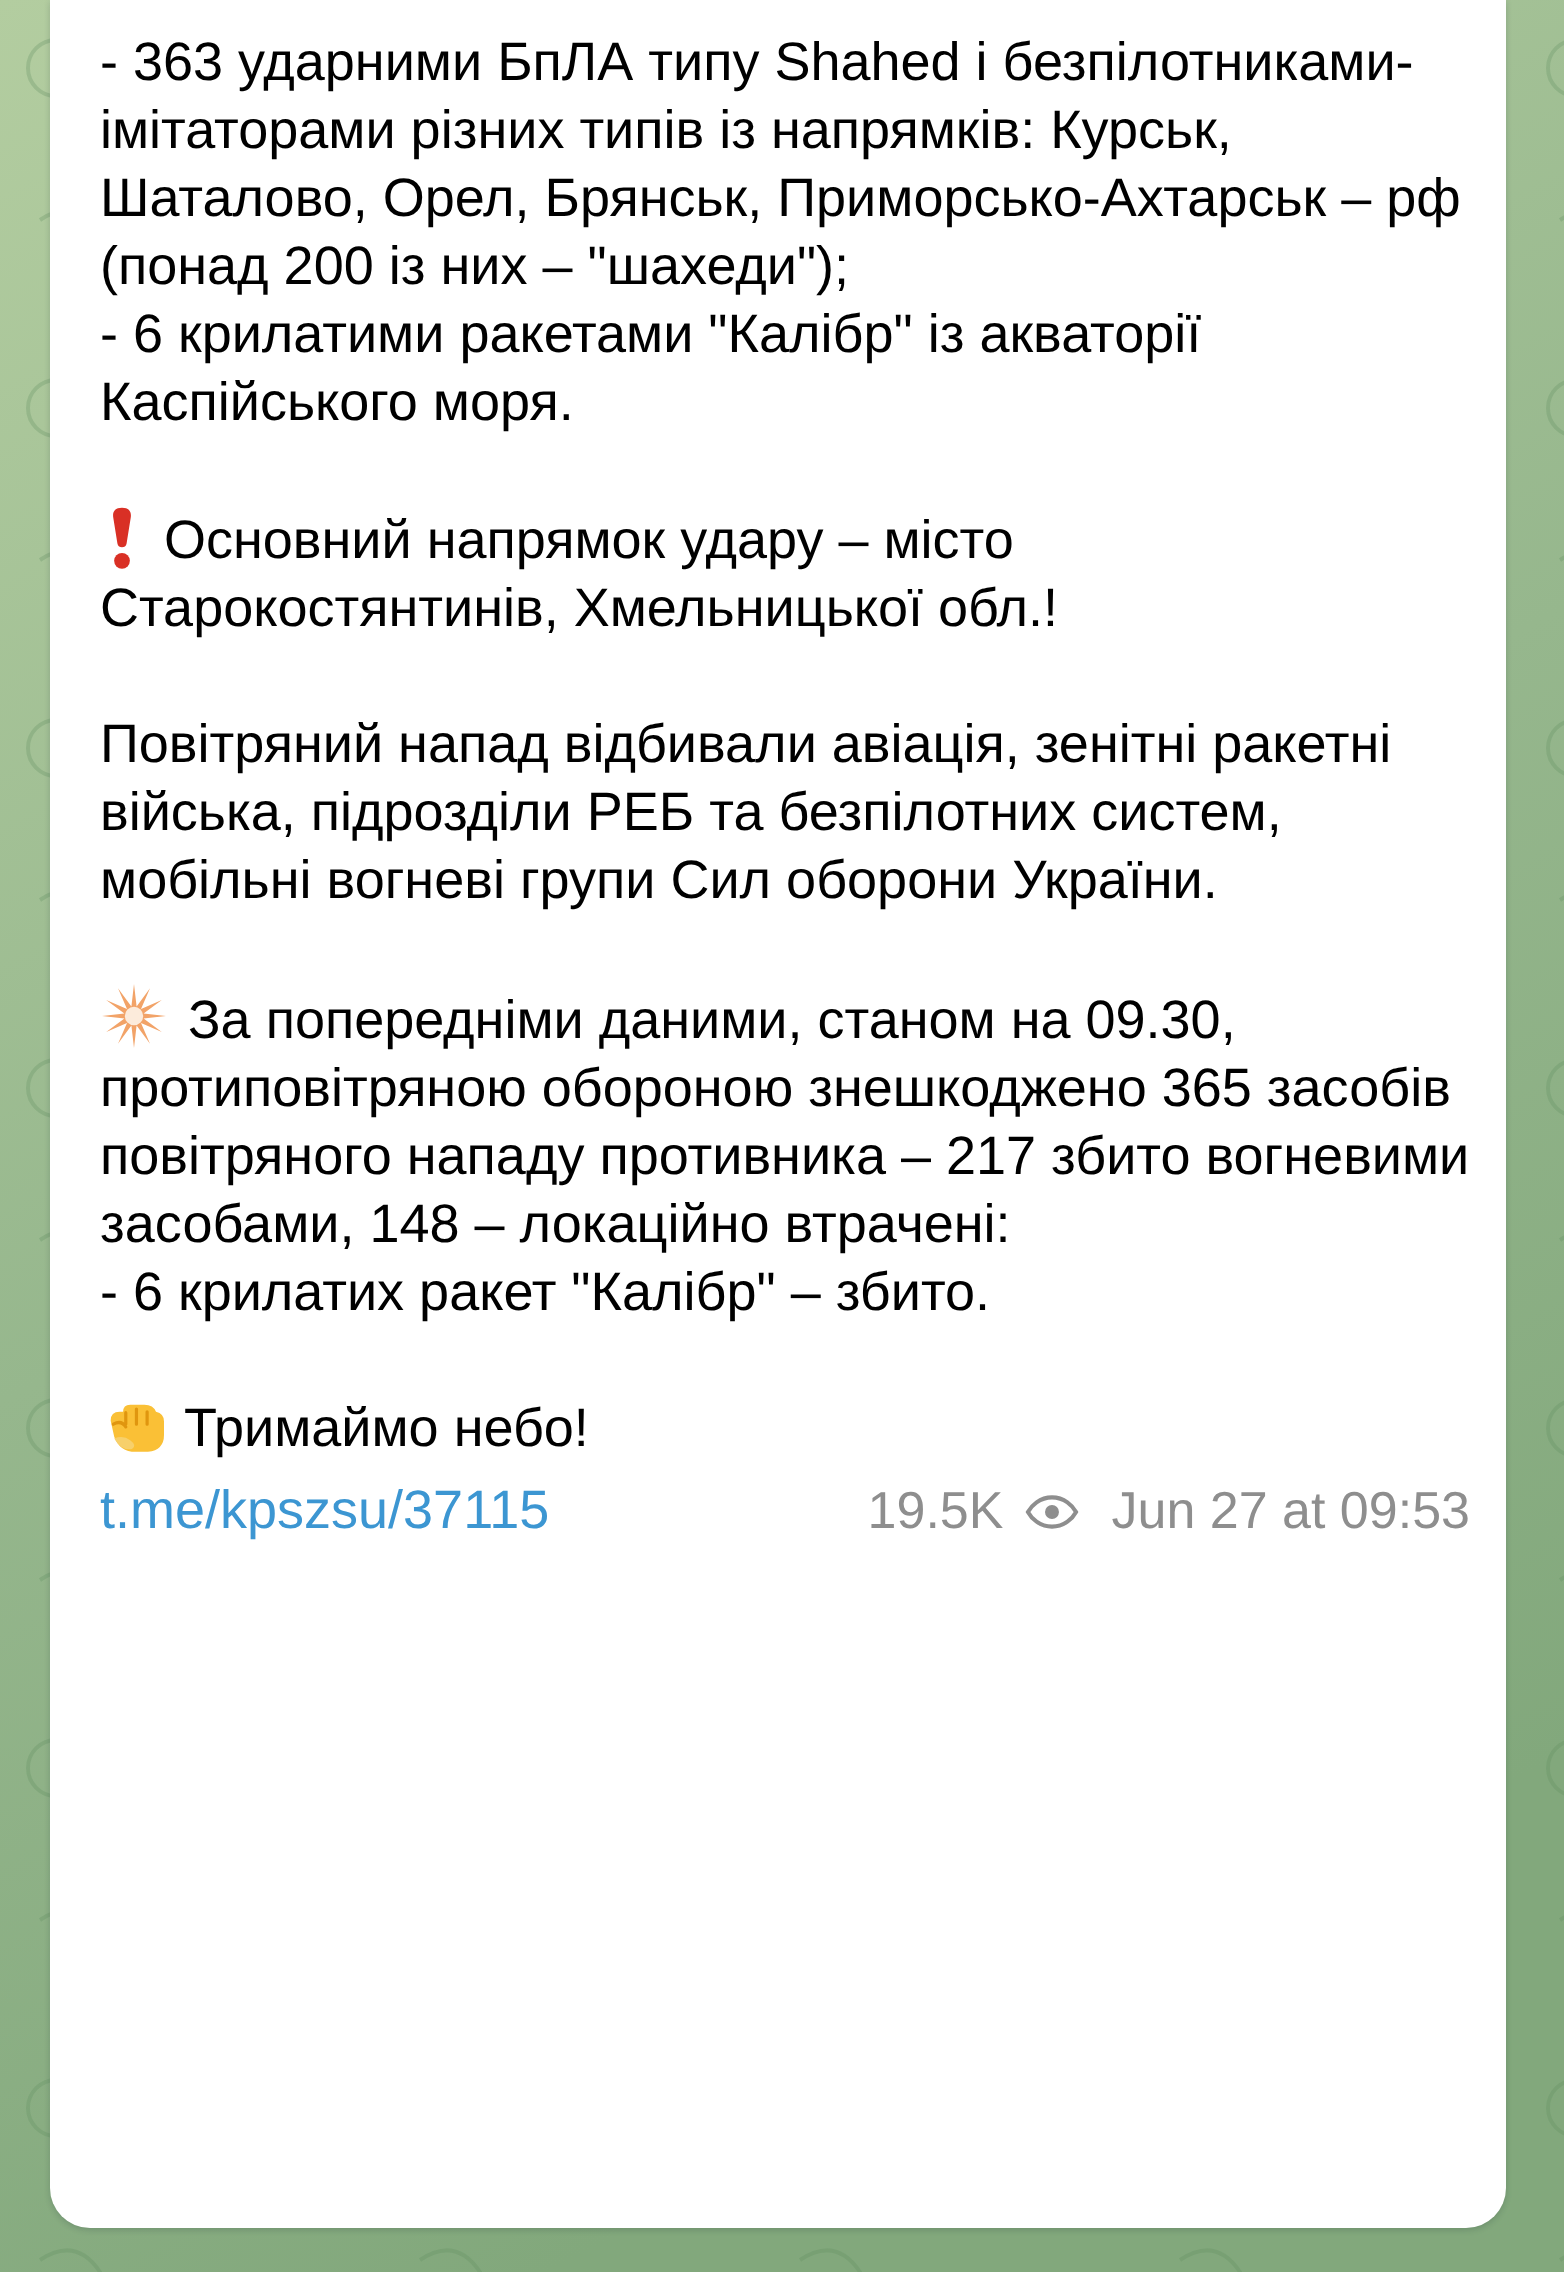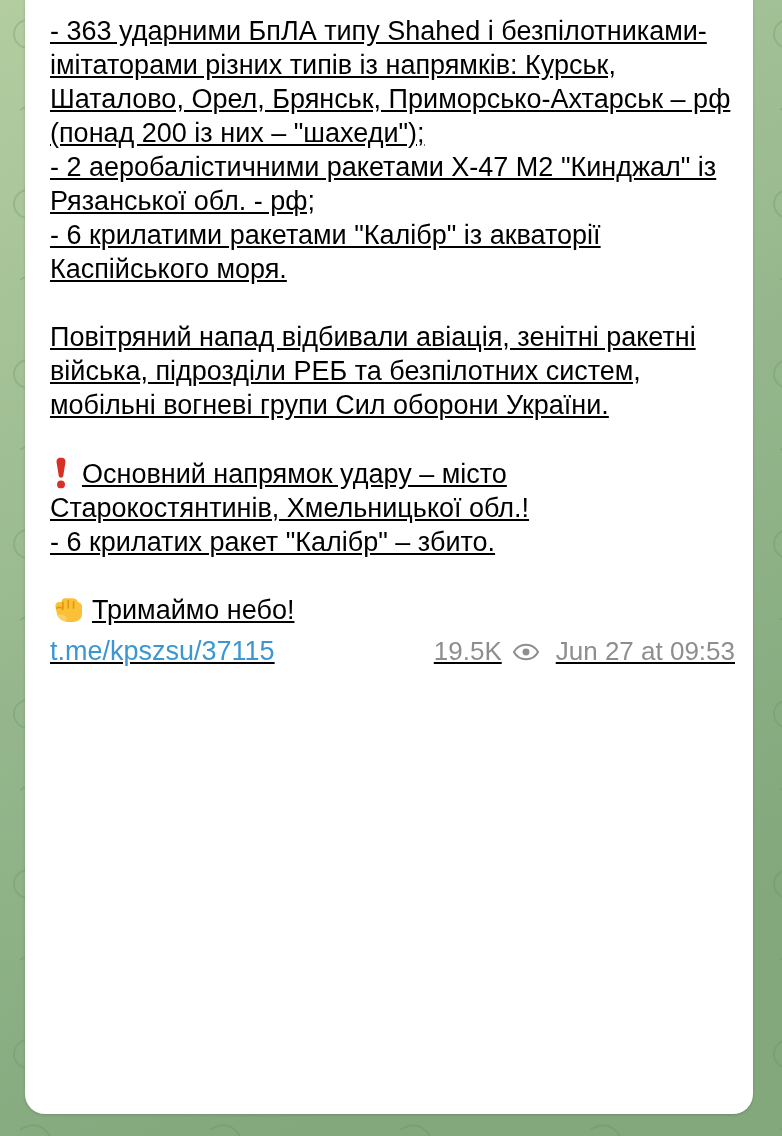--- a/index.html
+++ b/index.html
@@ -6,21 +6,21 @@
   body{
     width:782px;height:1136px;position:relative;overflow:hidden;
     font-family:"Liberation Sans","DejaVu Sans",sans-serif;
     background:#8fb089;
   }
   .bg{position:absolute;left:0;top:0;width:782px;height:1136px;display:block;}
   .bubble{
     position:absolute;left:25px;top:0;width:728px;height:1114px;
     background:#ffffff;border-radius:0 0 20px 20px;
     box-shadow:0 1px 3px rgba(16,35,47,.18);
-    padding:14px 18px 0 25px;box-sizing:border-box;text-decoration:underline;
+    padding:14px 18px 0 25px;box-sizing:border-box;
   }
   .msg-text{font-size:27px;line-height:34px;color:#000;letter-spacing:0;}
   .para{margin:0;}
   .para.spaced{margin-top:34px;}
   .emoji{display:inline-block;vertical-align:-6px;margin-right:10px;line-height:0;}
   .emoji svg{display:inline-block;}
   .footer{
     display:flex;justify-content:space-between;align-items:center;
     margin-top:9px;padding-right:0;
   }
@@ -56,27 +56,30 @@
       </g>
     </pattern>
   </defs>
   <rect width="782" height="1136" fill="url(#bggrad)"></rect>
   <rect width="782" height="1136" fill="url(#doodles)"></rect>
 </svg>
 
 <div class="bubble">
   <div class="msg-text" id="paragraphs">
       <div class="para">- 363 ударними БпЛА типу Shahed і безпілотниками-імітаторами різних типів із напрямків: Курськ, Шаталово, Орел, Брянськ, Приморсько-Ахтарськ – рф (понад 200 із них – "шахеди");</div>
-      <div class="para">- 2 аеробалістичними ракетами Х-47 М2 "Кинджал" із Рязанської обл. - рф;</div>
       <div class="para">- 6 крилатими ракетами "Калібр" із акваторії Каспійського моря.</div>
-      <div class="para spaced">Повітряний напад відбивали авіація, зенітні ракетні війська, підрозділи РЕБ та безпілотних систем, мобільні вогневі групи Сил оборони України.</div>
       <div class="para spaced"><span class="emoji"><svg width="22" height="33" viewBox="0 0 24 36">
             <path d="M12 2 C8.2 2 6.8 4.2 7.2 7.2 L9.5 21.5 C9.9 24.3 14.1 24.3 14.5 21.5 L16.8 7.2 C17.2 4.2 15.8 2 12 2 Z" fill="#d93025"></path>
             <circle cx="12" cy="31" r="4.3" fill="#d93025"></circle>
           </svg></span>Основний напрямок удару – місто Старокостянтинів, Хмельницької обл.!</div>
+      <div class="para spaced">Повітряний напад відбивали авіація, зенітні ракетні війська, підрозділи РЕБ та безпілотних систем, мобільні вогневі групи Сил оборони України.</div>
+      <div class="para spaced"><span class="emoji"><svg width="34" height="34" viewBox="0 0 34 34">
+            <polygon fill="#f2a368" points="17,1 18.3,12.2 25,3.1 20.5,13.5 30.9,9 21.8,15.7 33,17 21.8,18.3 30.9,25 20.5,20.5 25,30.9 18.3,21.8 17,33 15.7,21.8 9,30.9 13.5,20.5 3.1,25 12.2,18.3 1,17 12.2,15.7 3.1,9 13.5,13.5 9,3.1 15.7,12.2"></polygon>
+            <circle cx="17" cy="17" r="4.6" fill="#fcebdb"></circle>
+          </svg></span>За попередніми даними, станом на 09.30, протиповітряною обороною знешкоджено 365 засобів повітряного нападу противника – 217 збито вогневими засобами, 148 – локаційно втрачені:</div>
       <div class="para">- 6 крилатих ракет "Калібр" – збито.</div>
       <div class="para spaced"><span class="emoji"><svg width="32" height="32" viewBox="0 0 36 36">
             <path fill="#fac036" d="M6 15 q0-5 5-5 h2 q0-4 4-4 h8 q5 0 6.5 4 q4.5 1 4.5 5.5 v7.5 q0 8.5-9 9.5 h-7 q-9 0-12-8.5 z"></path>
             <path stroke="#e0960f" stroke-width="1.8" stroke-linecap="round" fill="none" d="M14.5 10.5 v6.5 M20.5 8.5 v8.5 M26.5 10 v7 M7.5 17 q4.5-2.5 7 1.5"></path>
             <path fill="#f7d06b" d="M8 25 q5-2 9 1 q4 3 1 5 q-6 1-10-6 z"></path>
           </svg></span>Тримаймо небо!</div>
     </div>
   <div class="footer">
     <a class="link">t.me/kpszsu/37115</a>
     <div class="meta">

